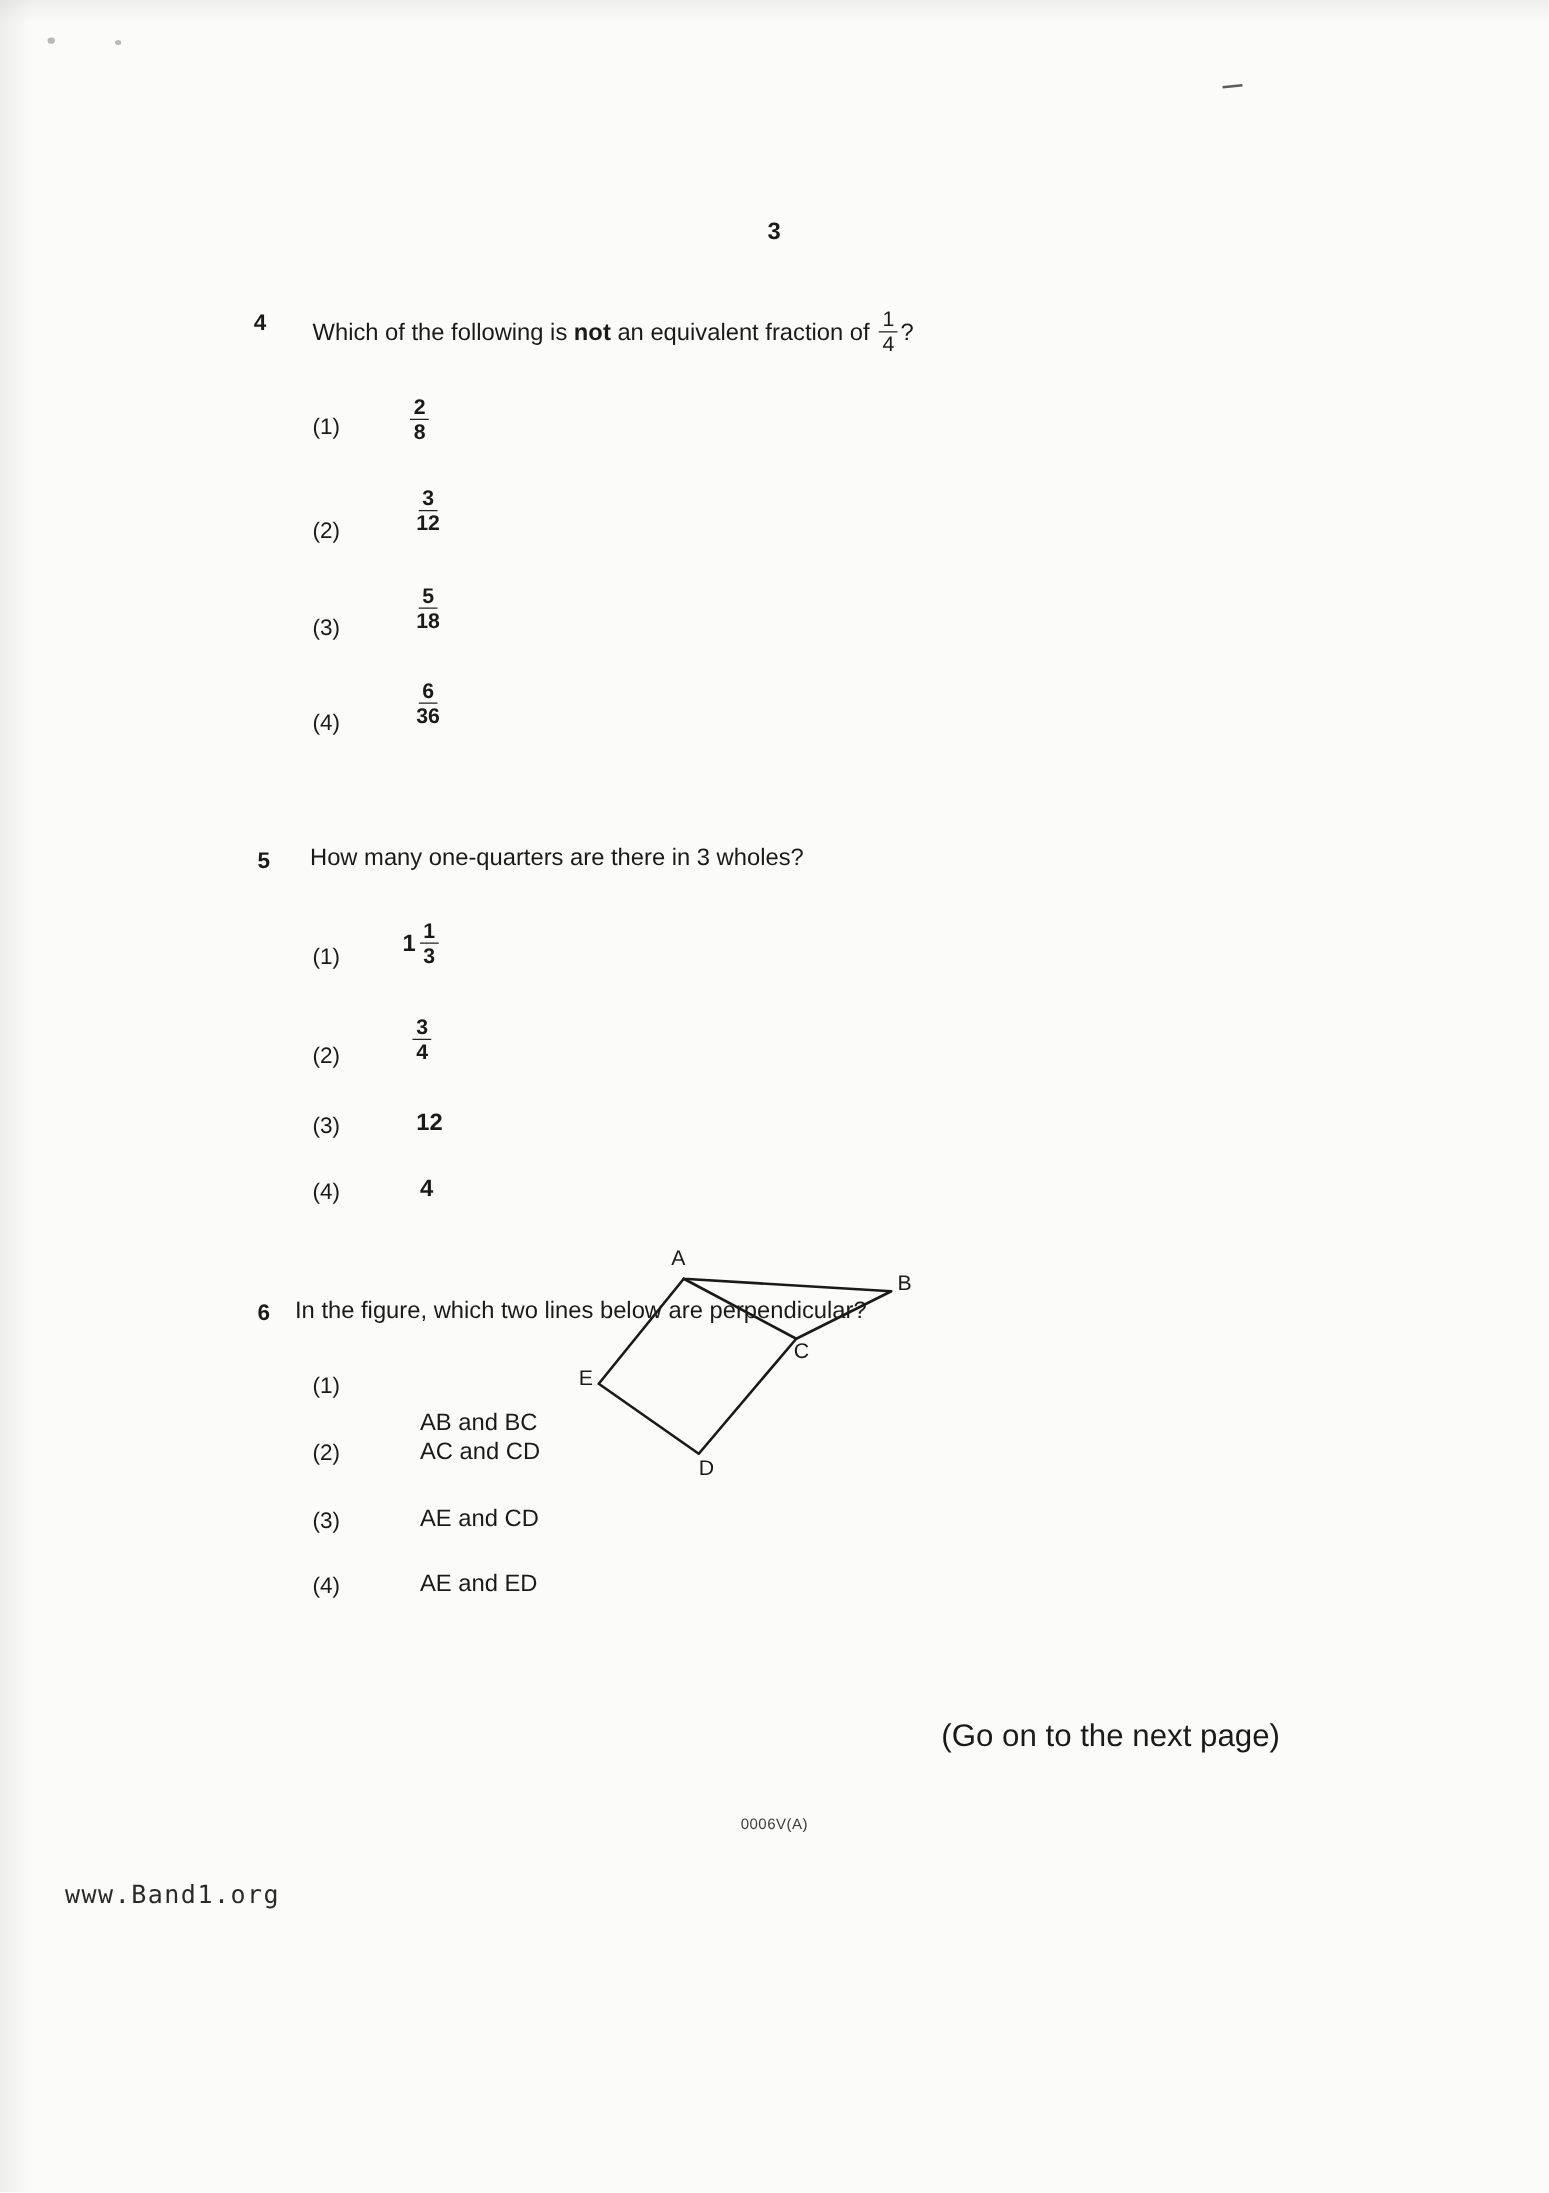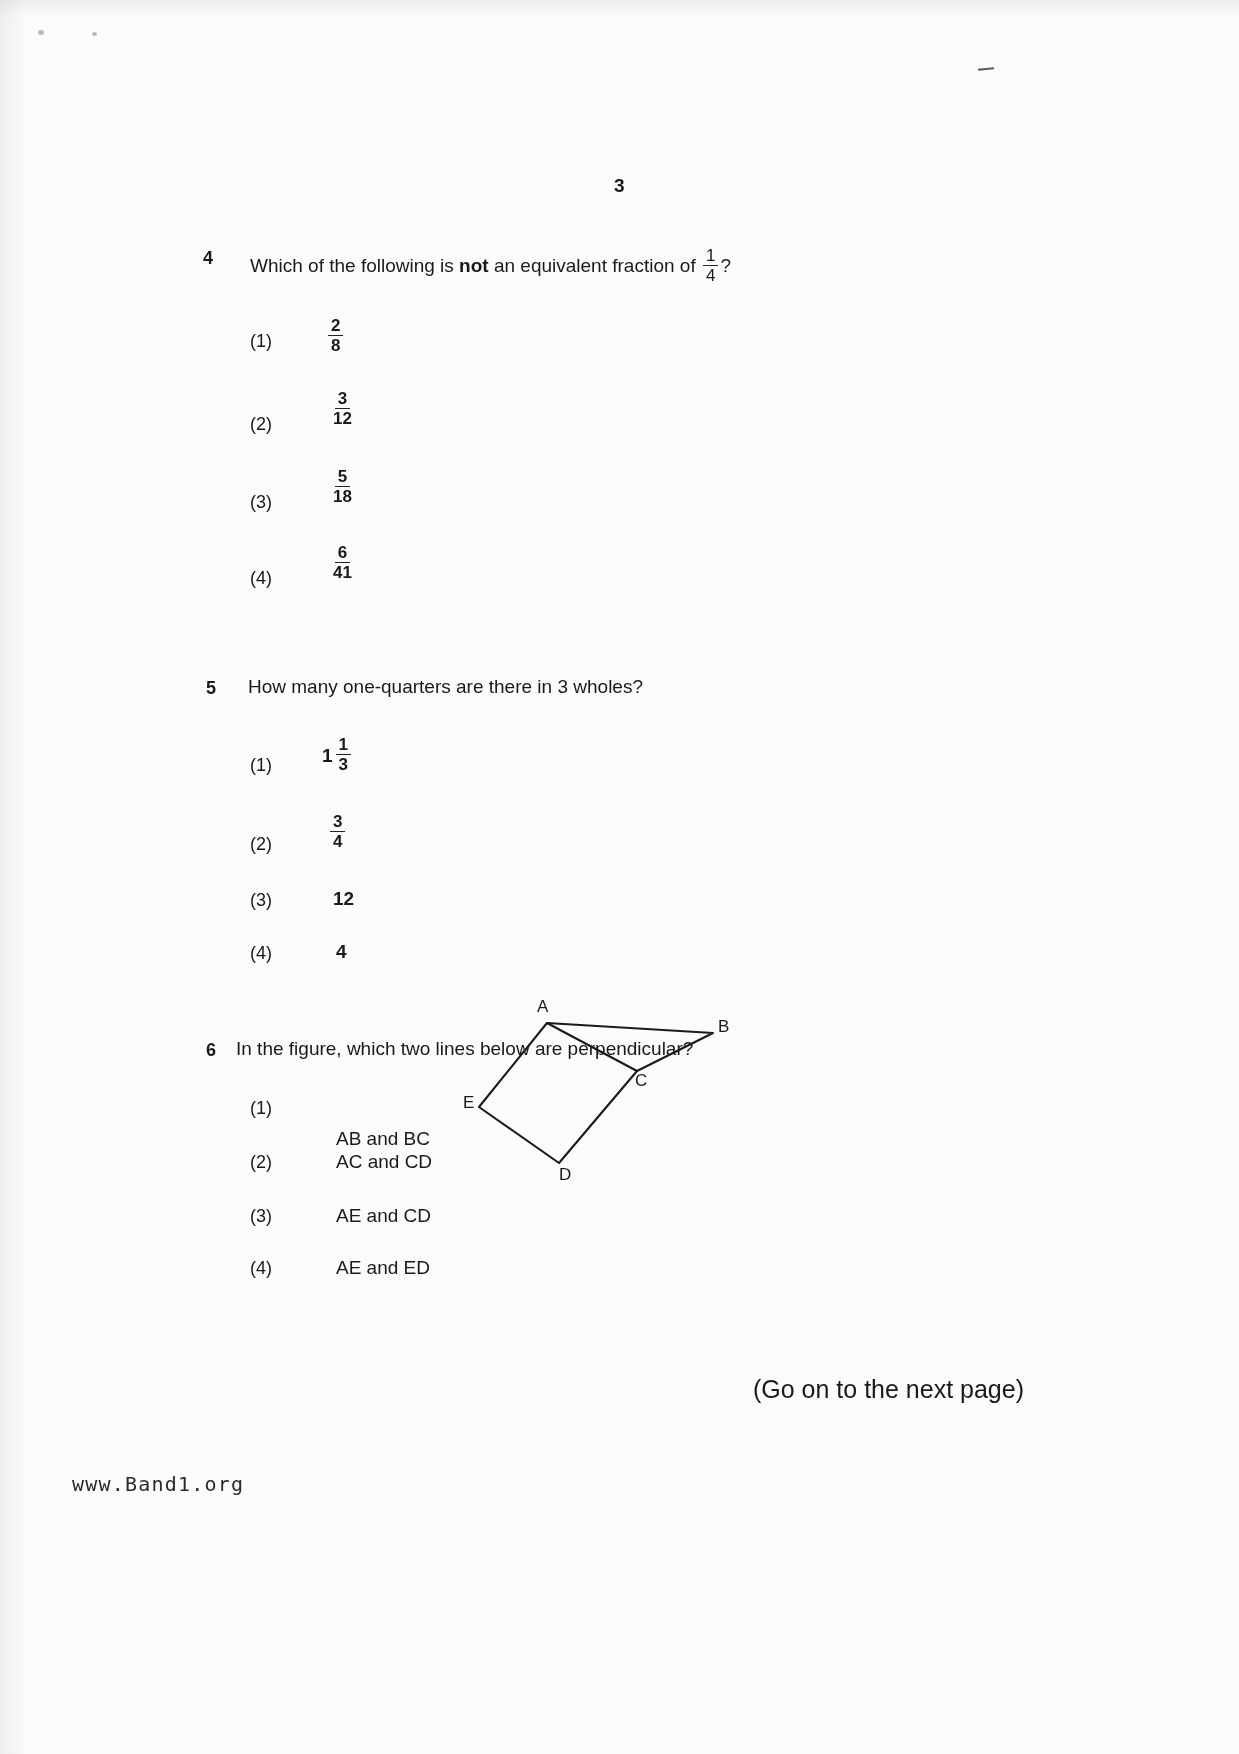--- a/index.html
+++ b/index.html
@@ -114,26 +114,25 @@
     left: 0; right: 0;
     top: 1452px;
     text-align: center;
     font-size: 12px;
     color: #3a3a3a;
     letter-spacing: 0.4px;
   }
   .watermark {
     position: absolute;
     left: 52px;
-    top: 1472px;
+    top: 1503px;
     font-family: "DejaVu Sans Mono", monospace;
     font-size: 20px;
     letter-spacing: 1.2px;
     color: #2a2a2a;
-    margin-left: 20px;
   }
   .tickmark {
     position: absolute;
     left: 978px;
     top: 68px;
     width: 16px;
     height: 2px;
     background: #5b5b5b;
     transform: rotate(-6deg);
   }
@@ -195,21 +194,21 @@
       <span class="frac">
         <span class="num">5</span>
         <span class="den">18</span>
       </span>
     </div>
 
     <div class="opt-label" style="left:250px;top:568px;">(4)</div>
     <div class="opt-value" style="left:328px;top:545px;">
       <span class="frac">
         <span class="num">6</span>
-        <span class="den">41</span>
+        <span class="den">36</span>
       </span>
     </div>
   </div>
 
   <div class="qblock" style="left:0;top:0;width:1239px;height:1px;">
     <div class="qnum" style="left:206px;top:678px;">5</div>
     <div class="qtext" style="left:248px;top:676px;">How many one-quarters are there in 3 wholes?</div>
 
     <div class="opt-label" style="left:250px;top:755px;">(1)</div>
     <div class="opt-value" style="left:322px;top:737px;">
@@ -260,14 +259,15 @@
       </svg>
       <div class="fig-label" style="left:82px;top:12px;">A</div>
       <div class="fig-label" style="left:263px;top:32px;">B</div>
       <div class="fig-label" style="left:180px;top:86px;">C</div>
       <div class="fig-label" style="left:104px;top:180px;">D</div>
       <div class="fig-label" style="left:8px;top:108px;">E</div>
     </div>
   </div>
 
   <div class="goto">(Go on to the next page)</div>
+  <div class="code">0006V(A)</div>
   <div class="watermark">www.Band1.org</div>
 </div>
 
 </body></html>

